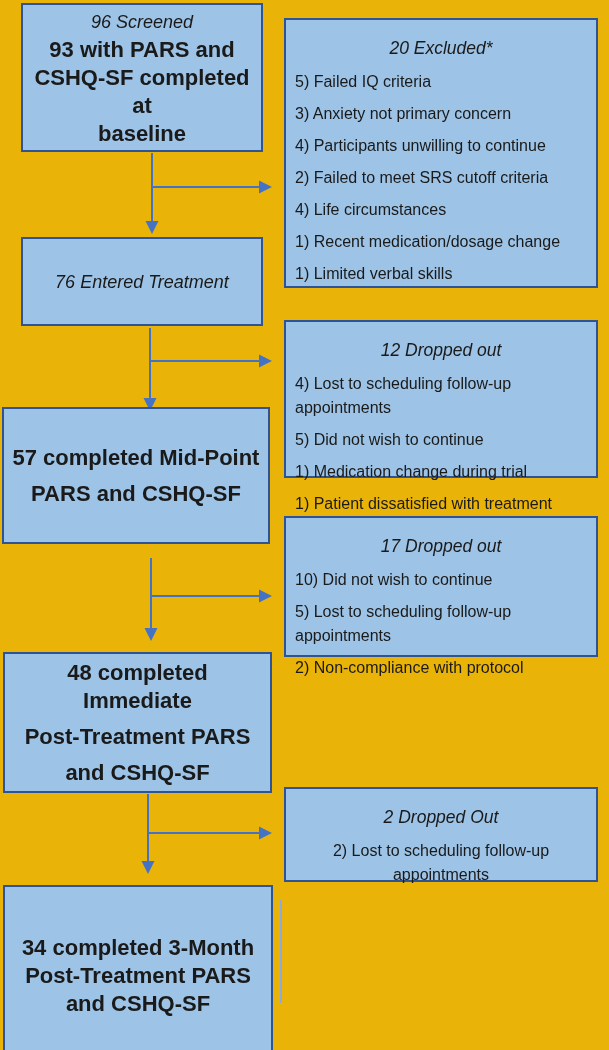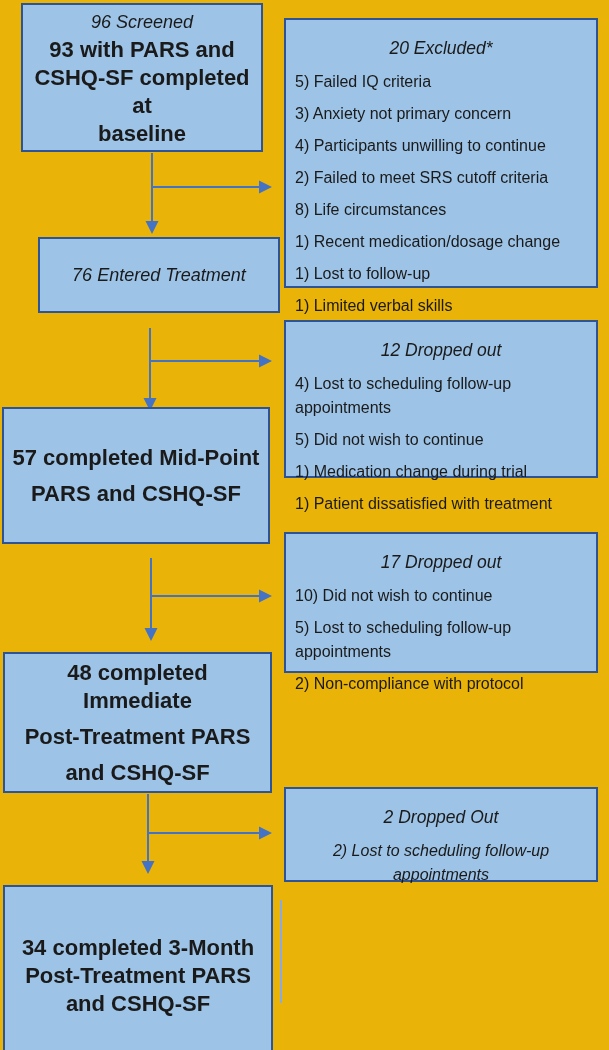--- a/index.html
+++ b/index.html
@@ -37,29 +37,29 @@
     font-size: 17.5px;
     line-height: 28px;
   }
   .rb-item {
     font-size: 16px;
     line-height: 24px;
     padding: 0 9px;
     text-align: left;
     margin-top: 8px;
   }
-  .rightbox.centered-items .rb-item { text-align: center; font-style: italic; }
+  .rightbox.centered-items .rb-item { text-align: center; }
 
   
   .box-screened  { left: 21px;  top: 3px;   width: 242px; height: 149px; }
   .box-excluded  { left: 284px; top: 18px;  width: 314px; height: 270px; }
-  .box-entered   { left: 38px;  top: 237px; width: 242px; height: 76px;  }
+  .box-entered   { left: 21px;  top: 237px; width: 242px; height: 89px;  }
   .box-dropout1  { left: 284px; top: 320px; width: 314px; height: 158px; }
   .box-midpoint  { left: 2px;   top: 407px; width: 268px; height: 137px; gap: 8px; }
-  .box-dropout2  { left: 284px; top: 532px; width: 314px; height: 141px; }
+  .box-dropout2  { left: 284px; top: 516px; width: 314px; height: 141px; }
   .box-posttx    { left: 3px;   top: 652px; width: 269px; height: 141px; gap: 8px; }
   .box-dropout3  { left: 284px; top: 787px; width: 314px; height: 95px;  }
   .box-followup  { left: 3px;   top: 885px; width: 270px; height: 181px; }
 
   .arrow-layer {
     position: absolute;
     left: 0; top: 0;
     width: 609px; height: 1050px;
     pointer-events: none;
   }
@@ -129,23 +129,22 @@
     <div class="bold-line">Post-Treatment PARS</div>
     <div class="bold-line">and CSHQ-SF</div>
   </div>
 
   <div class="box rightbox box-excluded">
     <div class="rb-title">20 Excluded*</div>
     <div class="rb-item">5) Failed IQ criteria</div>
     <div class="rb-item">3) Anxiety not primary concern</div>
     <div class="rb-item">4) Participants unwilling to continue</div>
     <div class="rb-item">2) Failed to meet SRS cutoff criteria</div>
-    <div class="rb-item">8) Life circumstances</div>
+    <div class="rb-item">4) Life circumstances</div>
     <div class="rb-item">1) Recent medication/dosage change</div>
-    <div class="rb-item">1) Lost to follow-up</div>
     <div class="rb-item">1) Limited verbal skills</div>
   </div>
 
   <div class="box rightbox box-dropout1">
     <div class="rb-title">12 Dropped out</div>
     <div class="rb-item">4) Lost to scheduling follow-up appointments</div>
     <div class="rb-item">5) Did not wish to continue</div>
     <div class="rb-item">1) Medication change during trial</div>
     <div class="rb-item">1) Patient dissatisfied with treatment</div>
   </div>

